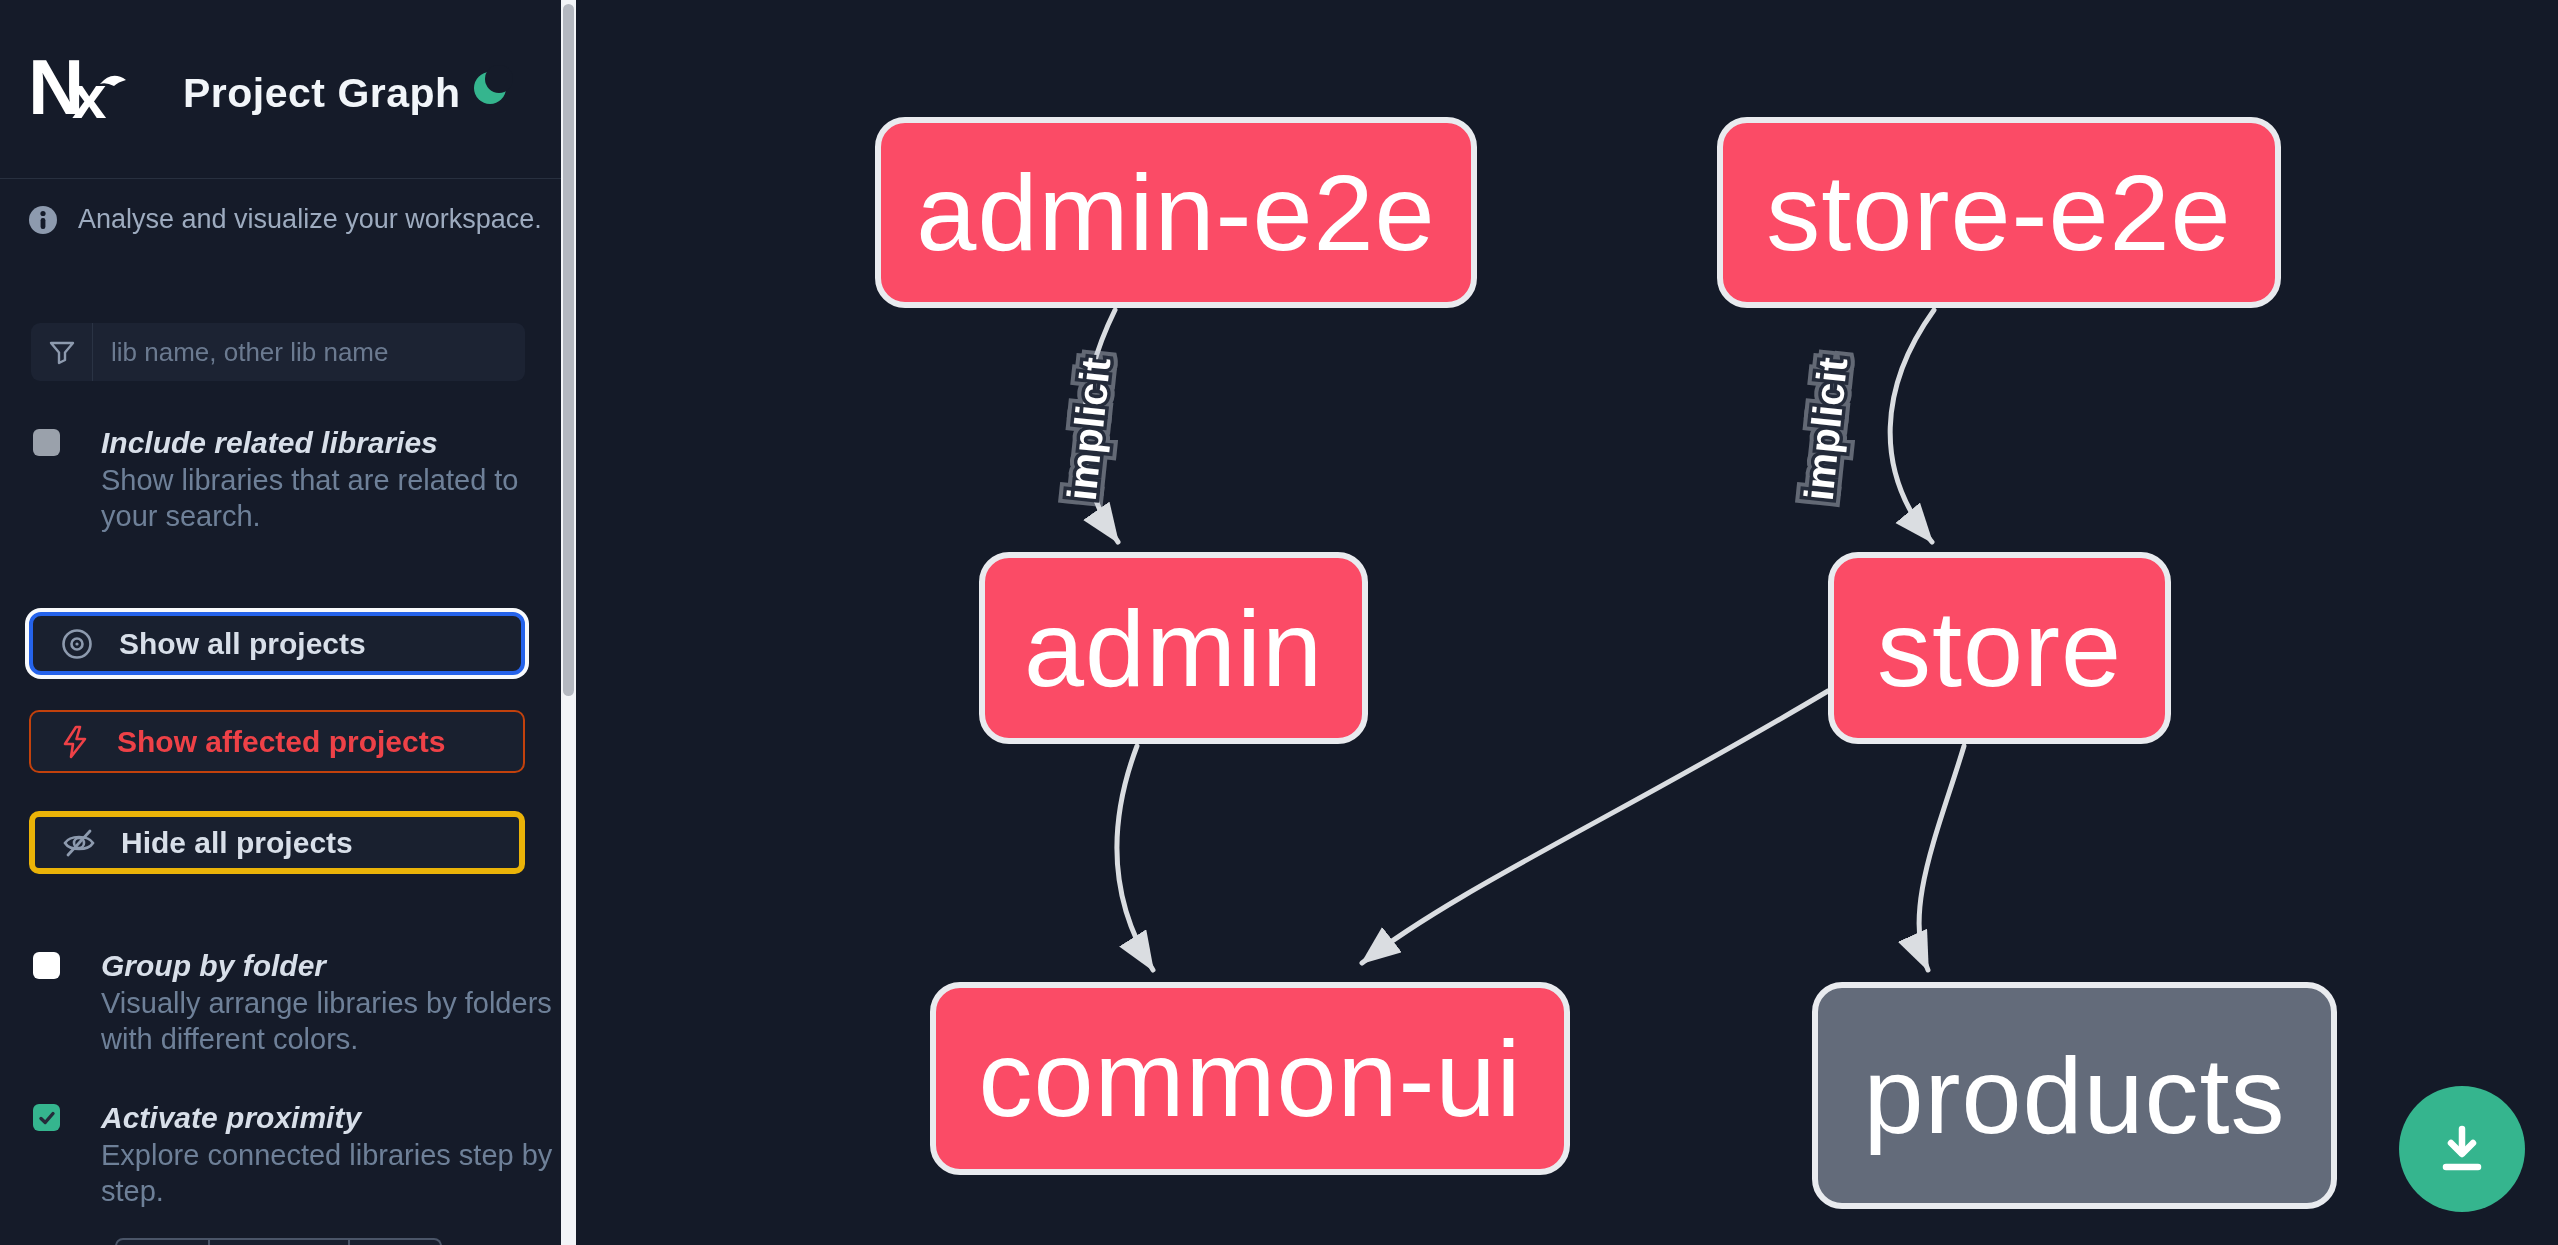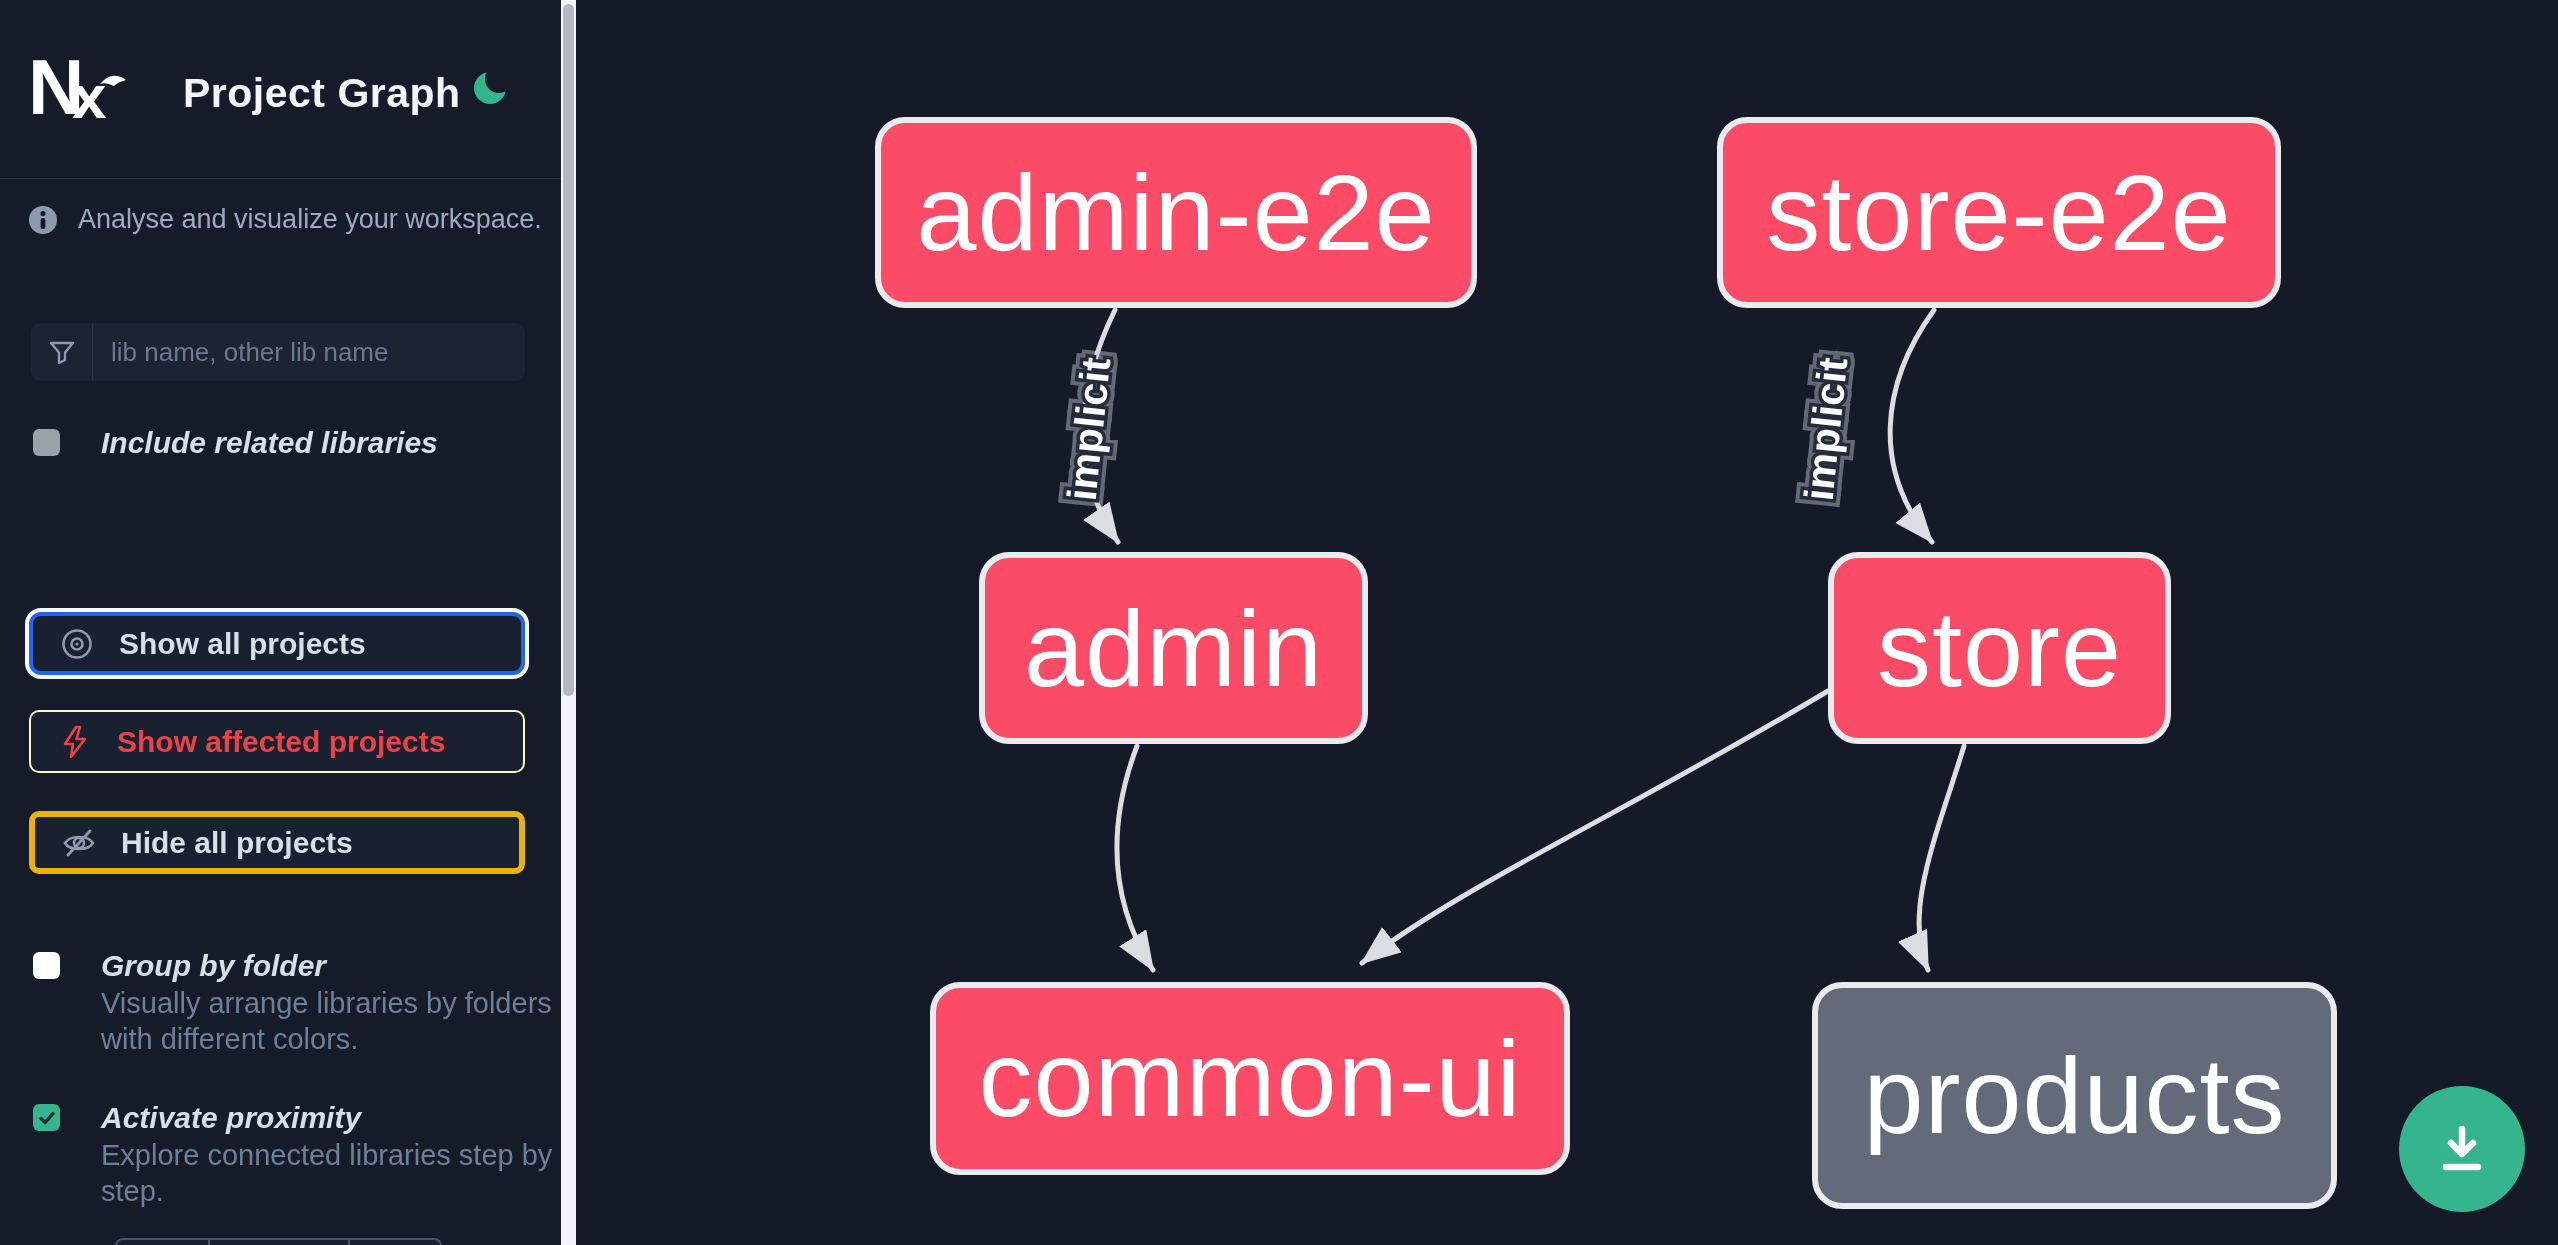--- a/index.html
+++ b/index.html
@@ -38,21 +38,21 @@
   .cb-green { background:#35b58e; }
   .cb-texts { margin-left:41px; width:458px; }
   .cb-label { font-size:30px; font-weight:600; color:#d8dfe9; line-height:36px;font-style:italic; }
   .cb-desc  { font-size:29px; font-weight:400; color:#6e8098; line-height:36px; margin-top:1px; }
 
   .side-btn { position:absolute; left:29px; width:496px; height:63px; background:#19202f;
               border:6px solid #eab308; border-radius:10px; display:flex; align-items:center;
               padding-left:26px; cursor:pointer; font-family:"Liberation Sans", sans-serif; }
   .side-btn .lbl { margin-left:24px; font-size:30px; font-weight:600; color:#d8dfe9; white-space:nowrap; }
   .btn-focus { border:4px solid #2563eb; box-shadow:0 0 0 4px #f8fafc; border-radius:12px; }
-  .btn-danger { border:2px solid #fef9c3; }
+  .btn-danger { border:2px solid #c2410c; }
   .btn-danger .lbl { color:#ee4147; }
 
   .stepper { position:absolute; left:115px; top:1238px; display:flex; }
   .stepper .cell { height:42px; background:#19202f; border:2px solid #4a5568; }
   .stepper .cell + .cell { border-left:none; }
   .cell-a { width:95px;  border-radius:8px 0 0 0; }
   .cell-b { width:140px; }
   .cell-c { width:92px;  border-radius:0 8px 0 0; }
 
   
@@ -171,20 +171,21 @@
         <path d="M4 6 L26 6 L18 15.5 L18 23 L12 26 L12 15.5 Z" fill="none" stroke="#8d9aae" stroke-width="2.4" stroke-linejoin="round"></path>
       </svg>
     </div>
     <input type="text" placeholder="lib name, other lib name" style="">
   </div>
 
   <div class="cb-row" style="top:425px;">
     <span class="cb-box cb-gray"></span>
     <div class="cb-texts">
       <div class="cb-label">Include related libraries</div>
+      <div class="cb-desc">Show libraries that are related to your search.</div>
     </div>
   </div>
 
   <button class="side-btn btn-focus" style="top:612px;">
     <svg width="36" height="36" viewBox="0 0 36 36">
       <circle cx="18" cy="18" r="13.5" fill="none" stroke="#8d9aae" stroke-width="2.6"></circle>
       <circle cx="18" cy="18" r="5.5" fill="none" stroke="#8d9aae" stroke-width="2.6"></circle>
       <circle cx="18" cy="18" r="1.6" fill="#8d9aae"></circle>
     </svg>
     <span class="lbl">Show all projects</span>

